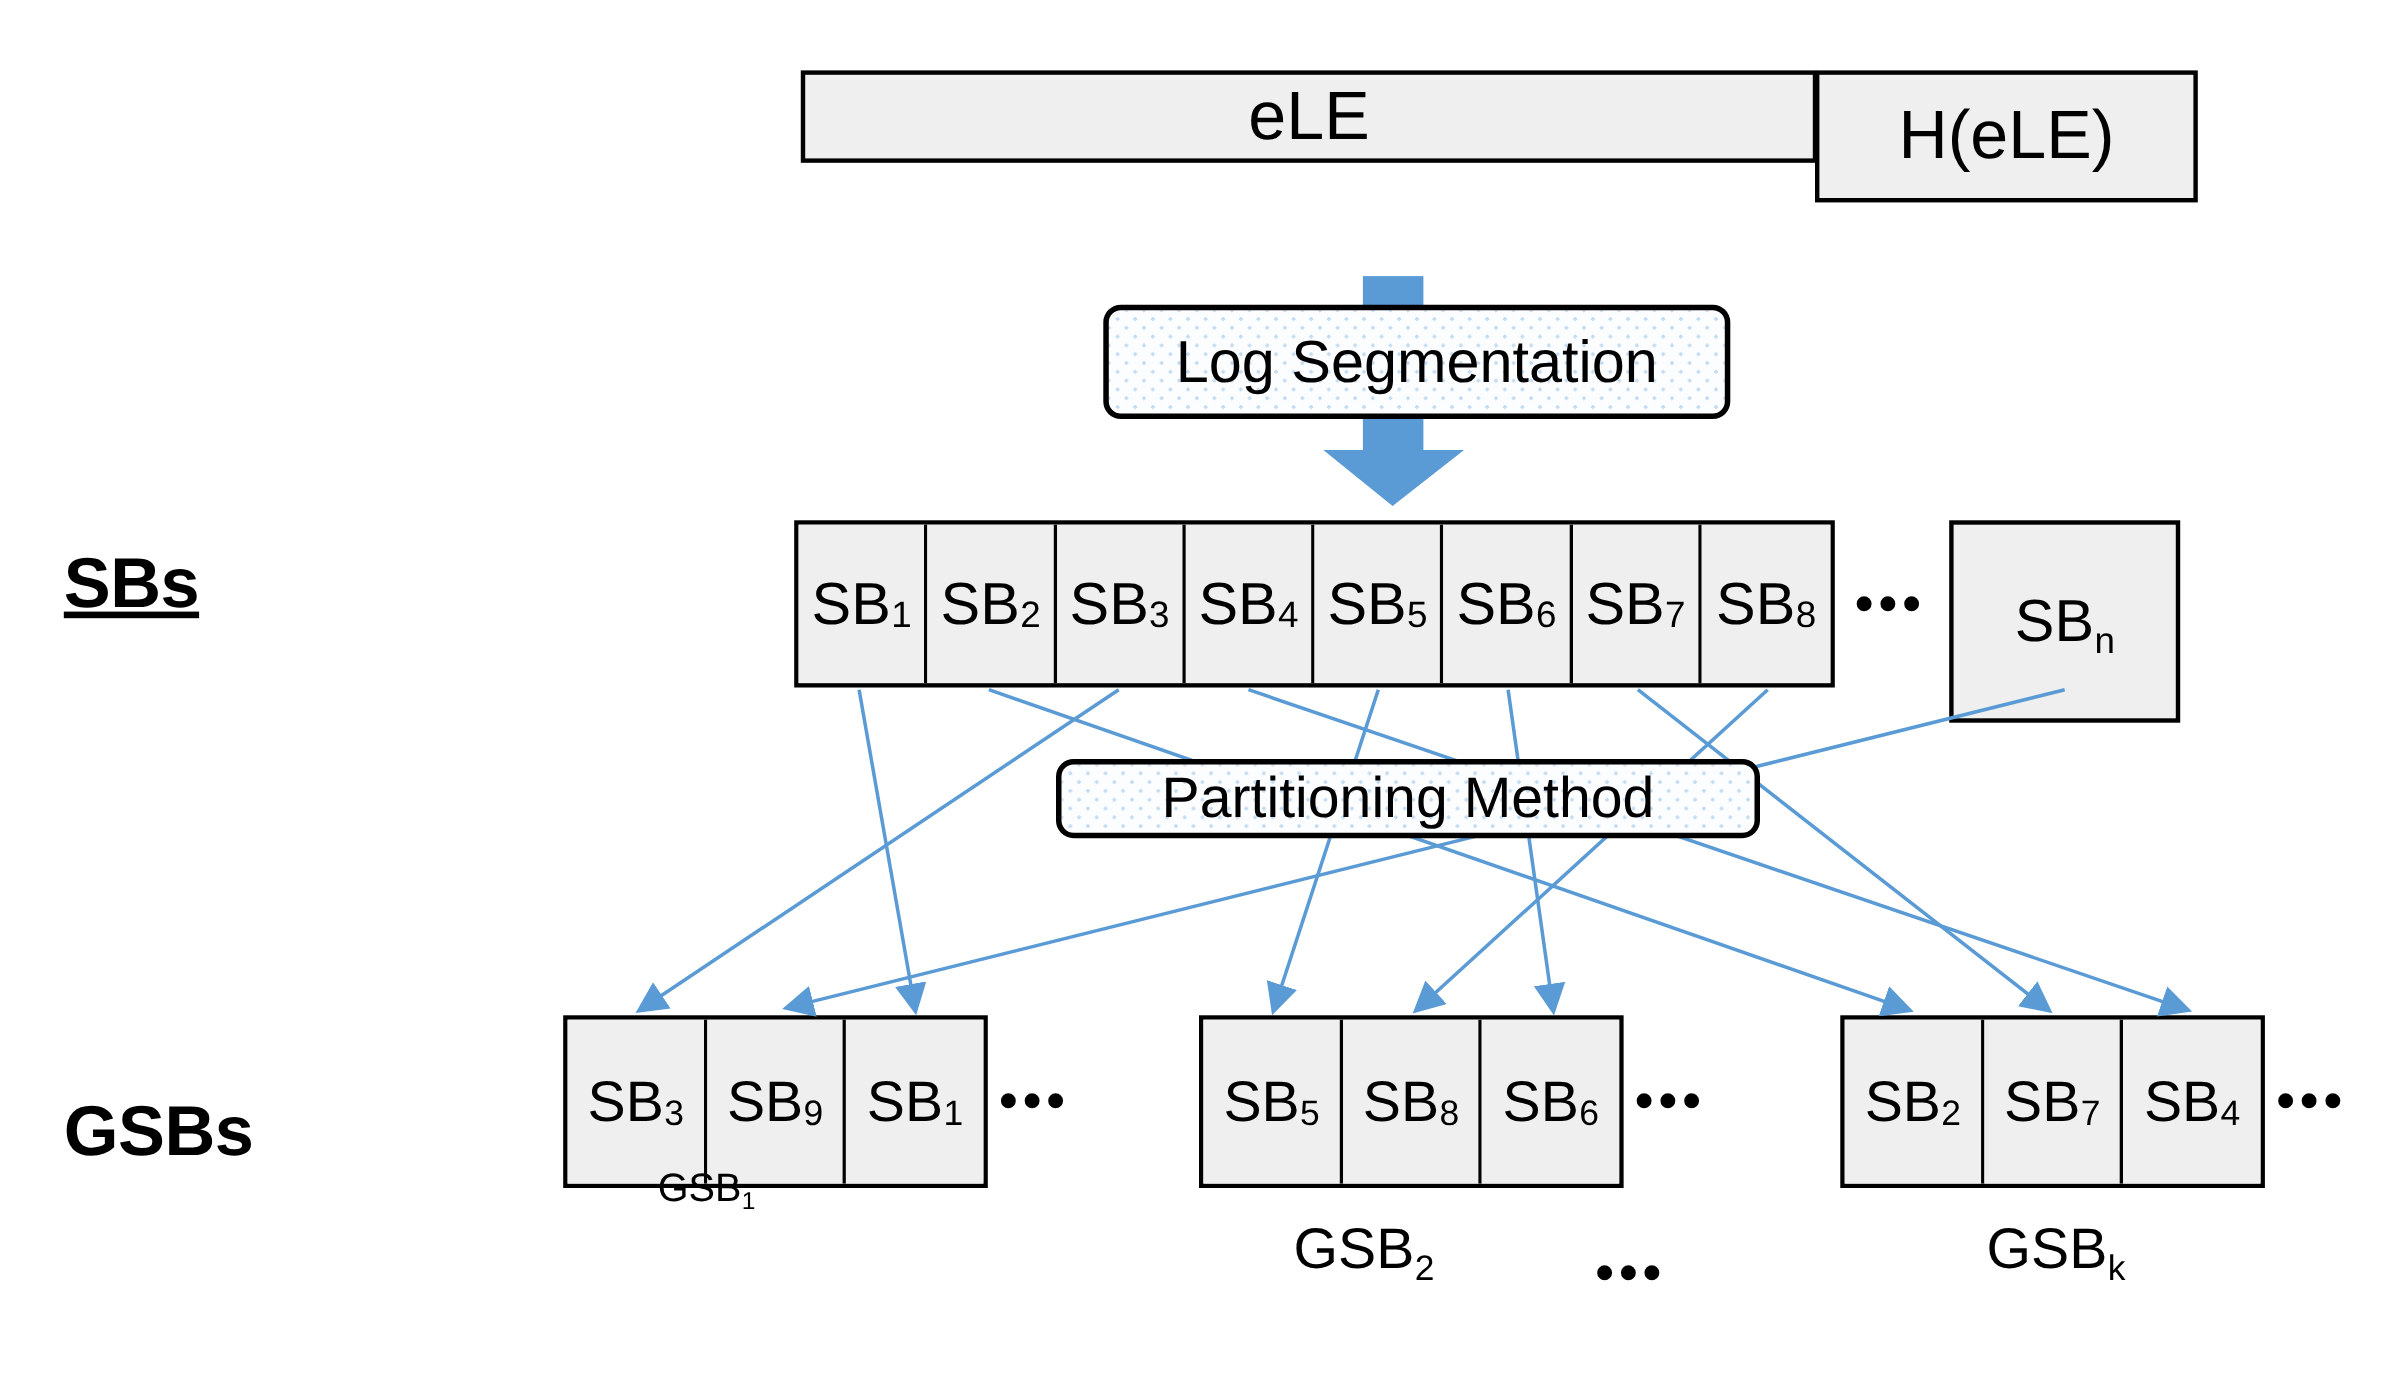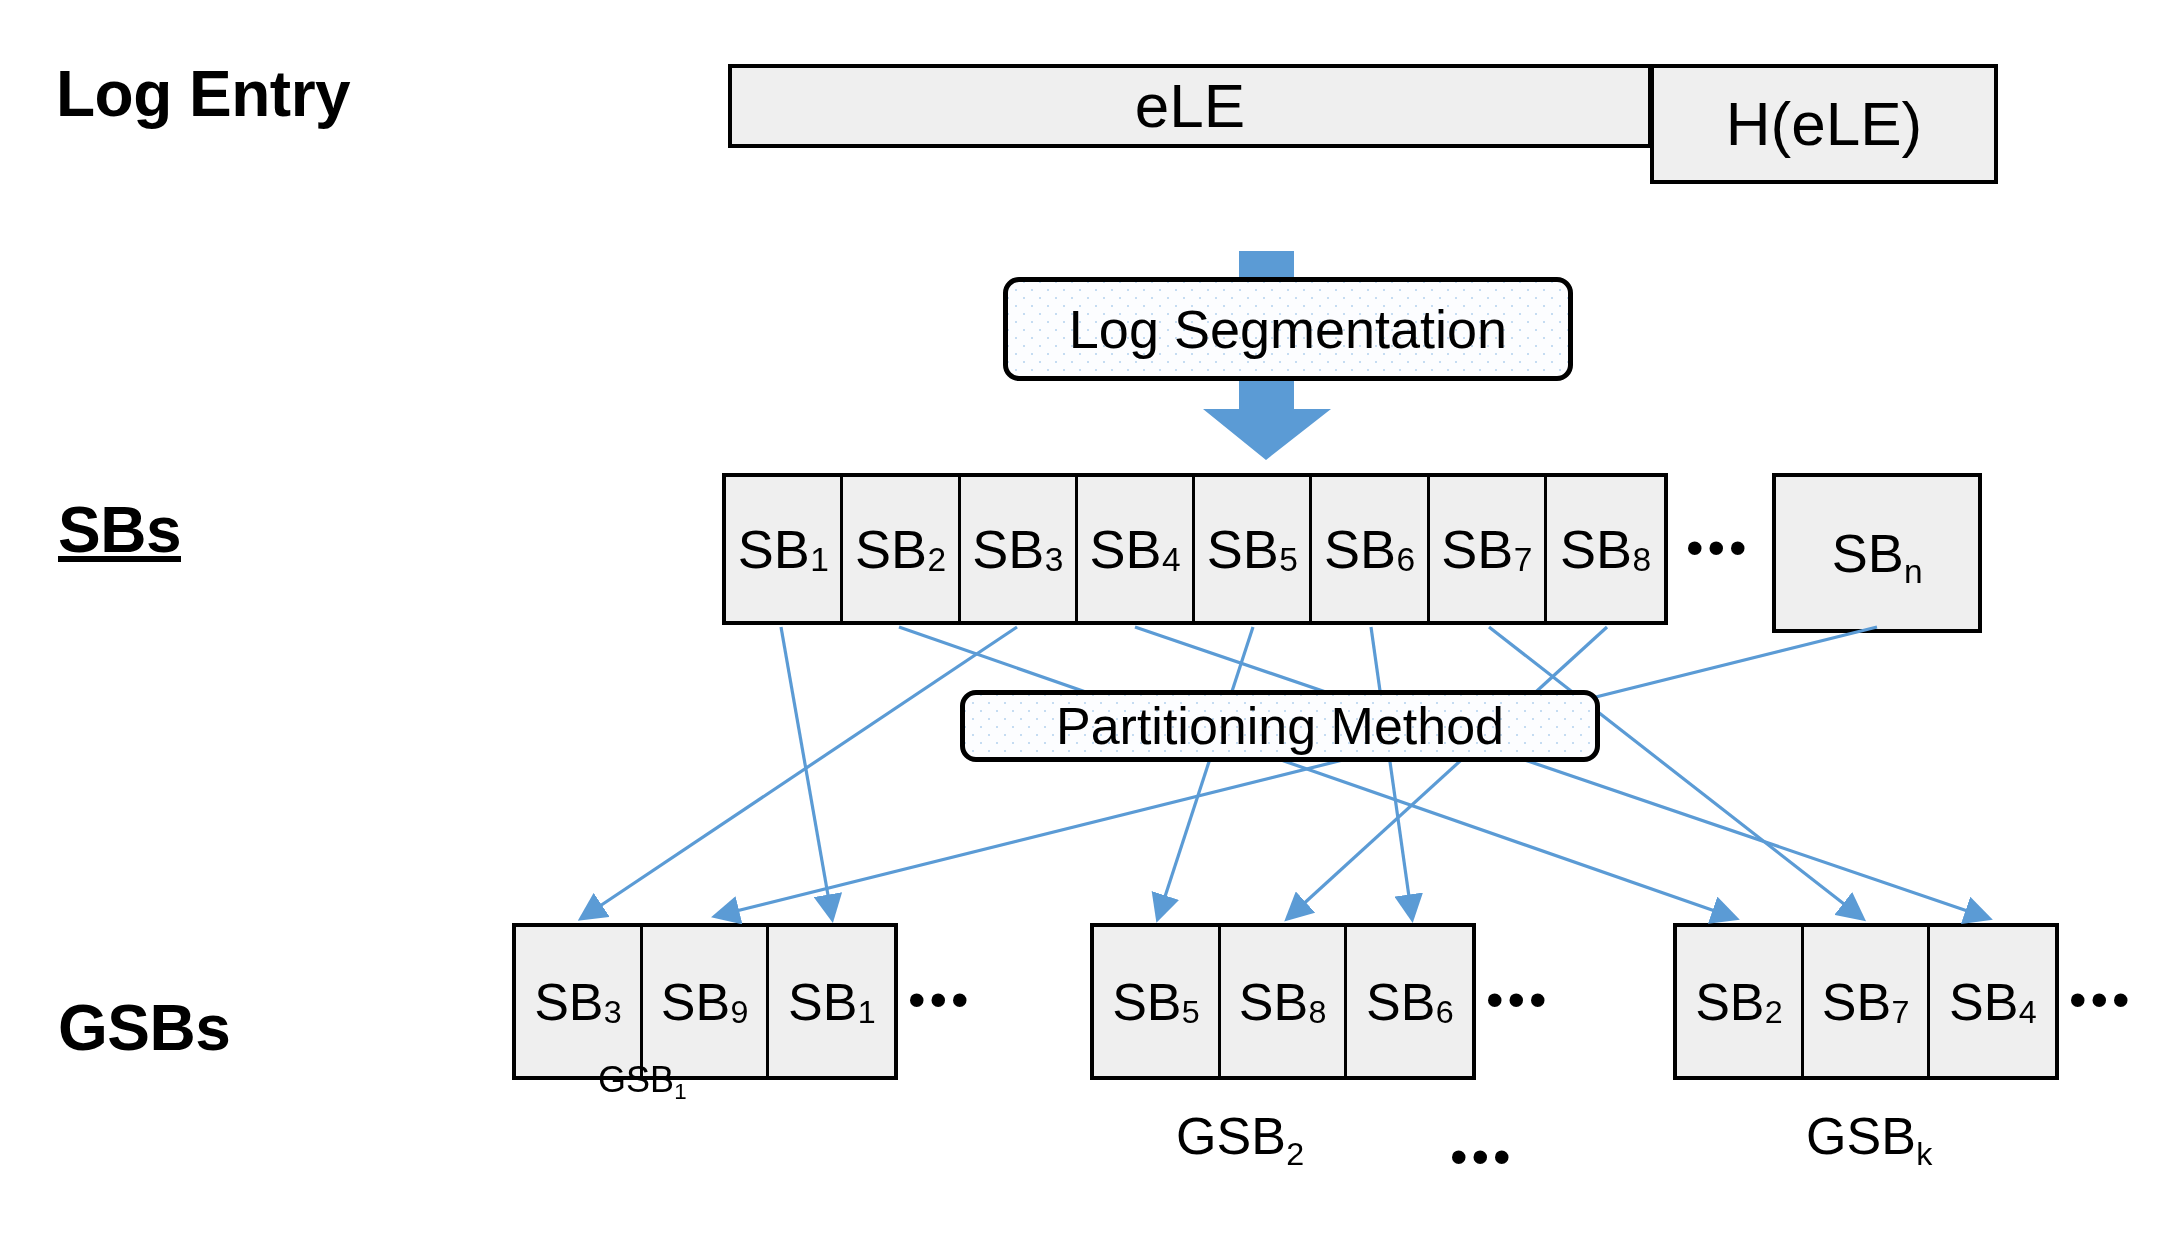--- a/index.html
+++ b/index.html
@@ -113,21 +113,20 @@
     overflow:visible;
   }
   svg#links{ z-index:3; }
   svg#bigarrow{ z-index:2; }
 </style>
 </head>
 <body>
 
 <div id="stage">
 
-  <div class="rowlabel" style="left:56px; top:62px; font-size:64px;">Log Entry</div>
 
   <div class="rowlabel" style="left:58px; top:498px; font-size:64px;text-decoration:underline;">SBs</div>
 
   <div class="rowlabel" style="left:58px; top:996px; font-size:64px;">GSBs</div>
 
   <div class="box" style="left:728px; top:64px; width:924px; height:84px; font-size:62px;">
     <span>eLE</span>
   </div>
 
   <div class="box" style="left:1650px; top:64px; width:348px; height:120px; font-size:62px;">
@@ -175,21 +174,21 @@
         <span class="sub">7</span>
     </div>
     <div class="cell" style="width:118px; font-size:54px;">
       <span>SB</span>
         <span class="sub">8</span>
     </div>
   </div>
 
   <div class="dots" style="left:1686px; top:523px; font-size:50px;">•••</div>
 
-  <div class="box" style="left:1772px; top:473px; width:210px; height:160px; font-size:54px;">
+  <div class="box" style="left:1772px; top:473px; width:210px; height:184px; font-size:54px;">
     <span><span>SB</span><span class="sub">n</span></span>
   </div>
 
   <svg class="layer" id="links" viewBox="0 0 2174 1250" preserveAspectRatio="none">
     <defs>
       <marker id="ah" markerWidth="9" markerHeight="9" refX="7.4" refY="4.5" orient="auto" markerUnits="strokeWidth">
         <path d="M0,0 L9,4.5 L0,9 z" fill="#5B9BD5"></path>
       </marker>
     </defs>
     <g stroke="#5B9BD5" stroke-width="3.2" fill="none" marker-end="url(#ah)">

